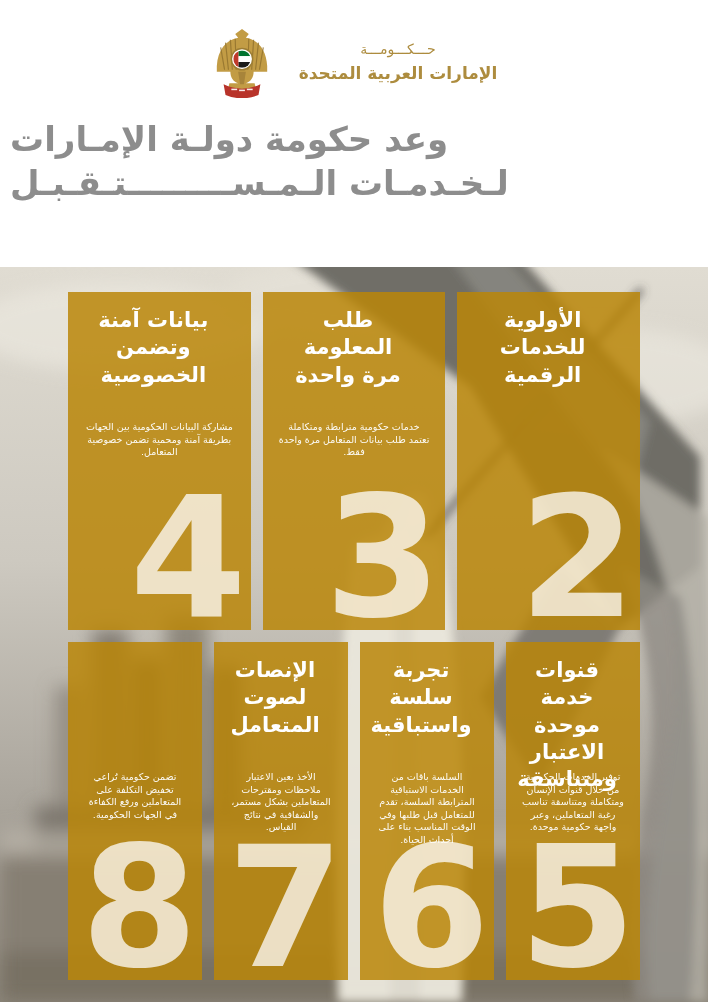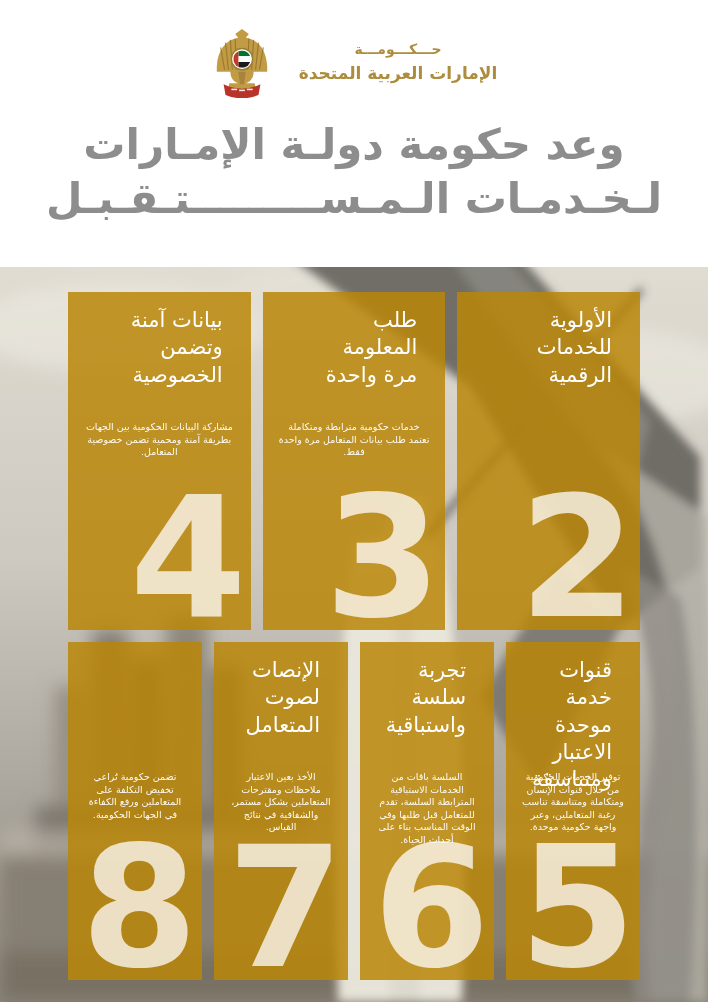--- a/index.html
+++ b/index.html
@@ -3,34 +3,34 @@
 <meta charset="utf-8">
 <style>
   html,body{margin:0;padding:0;background:#ffffff;}
   body{font-family:"DejaVu Sans","Liberation Sans",sans-serif;}
   .poster{position:relative;width:708px;height:1002px;margin:0 auto;background:#ffffff;overflow:hidden;}
 
   
   .header{position:relative;z-index:2;padding-top:26px;}
   .logo-row{display:flex;flex-direction:row;justify-content:center;align-items:center;gap:26px;direction:ltr;}
   .logo-text{text-align:center;color:#ad8c3e;direction:rtl;}
-  .logo-line1{font-size:14px;font-weight:700;letter-spacing:1px;}
+  .logo-line1{font-size:14px;font-weight:400;letter-spacing:1px;}
   .logo-line2{font-size:17px;font-weight:700;margin-top:6px;}
-  .title{margin:20px 10px 0;text-align:center;font-weight:700;color:#8d8d8d;font-size:42px;line-height:1.28;}
+  .title{margin:20px 10px 0;text-align:left;font-weight:700;color:#8d8d8d;font-size:34px;line-height:1.28;}
   .title span{display:block;}
 
   
   .photo{position:absolute;top:267px;left:0;width:708px;height:735px;z-index:0;}
 
   
   .row{position:absolute;left:68px;right:68px;display:flex;gap:12px;z-index:1;}
   .row-top{top:292px;height:338px;}
   .row-bottom{top:642px;height:338px;}
   .card{position:relative;flex:1;background:rgba(186,134,8,0.85);overflow:hidden;}
-  .card-heading{margin:0;padding:15px 28px 0 10px;color:#ffffff;font-size:21px;line-height:1.3;font-weight:400;white-space:pre-line;text-align:right;}
+  .card-heading{margin:0;padding:15px 22px 0 10px;color:#ffffff;font-size:21px;line-height:1.3;font-weight:700;white-space:pre-line;text-align:center;}
   .card-body{margin:0;position:absolute;top:129px;right:0;left:0;padding:0 14px 0 14px;color:rgba(255,255,255,0.96);font-size:9.5px;line-height:1.32;text-align:center;}
   .card-number{position:absolute;bottom:-12px;left:0;right:0;text-align:right;padding-left:0;padding-right:4px;font-size:168px;line-height:1;font-weight:700;color:rgba(255,255,255,0.75);direction:ltr;}
 </style>
 </head>
 <body>
 
 <div class="poster">
 
   <div class="header">
     <div class="logo-row">

